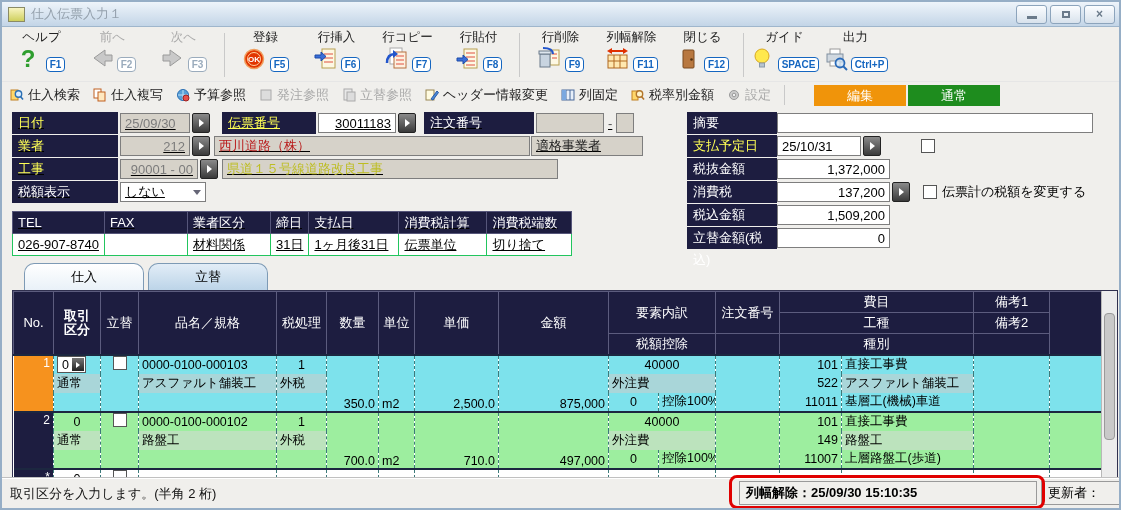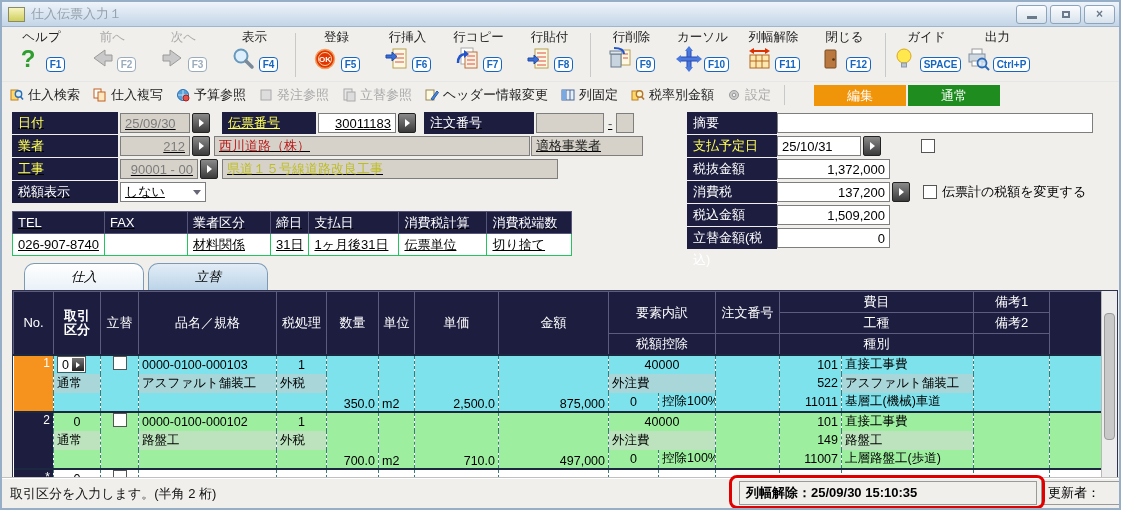--- a/index.html
+++ b/index.html
@@ -57,21 +57,21 @@
   .ddchev{margin-left:auto;width:0;height:0;border-top:5px solid #667;border-left:4px solid transparent;border-right:4px solid transparent;}
   .dash{margin:0 4px;color:#555;}
   
   .vt{border-collapse:collapse;margin-top:8px;font-size:13px;}
   .vt td{border:1px solid #22c55e;height:22px;padding:0 5px;box-sizing:border-box;white-space:nowrap;overflow:hidden;}
   .vt .h{background:#1d1d40;color:#fff;border-color:#56567a;}
   .vt .v{background:#fff;}
   
   .tabs{height:30px;display:flex;align-items:flex-end;padding-left:22px;gap:4px;}
   .tab{width:118px;height:26px;line-height:26px;text-align:center;border:1px solid #7d9ab5;border-bottom:none;
-       border-radius:10px 10px 0 0;font-size:13px;font-style:italic;}
+       border-radius:10px 10px 0 0;font-size:13px;}
   .tab.on{background:linear-gradient(#ffffff,#e9f1f8);}
   .tab.off{background:linear-gradient(#e2edf7,#bcd4e8);}
   
   .gwrap{position:relative;margin-left:10px;width:1106px;height:193px;background:#fff;border:1px solid #30304f;
          box-sizing:border-box;overflow:hidden;}
   table.g{border-collapse:collapse;table-layout:fixed;width:1088px;font-size:12.5px;}
   .g td{padding:0 3px;overflow:hidden;white-space:nowrap;box-sizing:border-box;}
   .g tr.h td{background:#1d1d40;color:#fff;text-align:center;border:1px solid #5c5c7e;height:21px;font-size:13px;}
   .g td.yl{color:#ffff55;}
   .g td.or{background:#f6921e;color:#d02800;font-weight:bold;white-space:pre-line;line-height:14px;font-size:12px;}
@@ -146,30 +146,20 @@
       </div>
       <div class="titem dis">
         <span class="lbl">次へ</span>
         <span class="iconrow">
             <svg class="tbicon" viewBox="0 0 26 26">
               <path d="M10 4 L21 12 L10 20 L10 15 L3 15 L3 9 L10 9 Z" fill="#c9c9c9" stroke="#9a9a9a"></path>
             </svg>
         <span class="fkey">F3</span>
           </span>
       </div>
-      <div class="titem">
-        <span class="lbl">表示</span>
-        <span class="iconrow">
-            <svg class="tbicon" viewBox="0 0 26 26">
-              <circle cx="10" cy="10" r="6.5" fill="#ddeefc" stroke="#6699bb" stroke-width="2"></circle>
-              <line x1="15" y1="15" x2="21" y2="21" stroke="#7a8a99" stroke-width="3.5" stroke-linecap="round"></line>
-            </svg>
-        <span class="fkey">F4</span>
-          </span>
-      </div>
     </div>
     <div class="tsep"></div>
     <div class="tgroup">
       <div class="titem">
         <span class="lbl">登録</span>
         <span class="iconrow">
             <svg class="tbicon" viewBox="0 0 26 26">
               <circle cx="12" cy="13" r="9.5" fill="#e23500" stroke="#f0a060" stroke-width="1.5"></circle>
               <circle cx="12" cy="13" r="6.5" fill="none" stroke="#ffcf9a" stroke-width="1"></circle>
               <text x="12" y="16" text-anchor="middle" font-size="8" font-weight="bold" fill="#ffffff">OK</text>
@@ -227,34 +217,20 @@
         <span class="iconrow">
             <svg class="tbicon" viewBox="0 0 26 26">
               <rect x="13" y="4" width="9" height="15" fill="#fdf8e4" stroke="#b8a050"></rect>
               <line x1="15" y1="8" x2="20" y2="8" stroke="#e05040"></line>
               <line x1="15" y1="12" x2="20" y2="12" stroke="#e05040"></line>
               <rect x="3" y="8" width="10" height="13" fill="#c8d4e0" stroke="#6a7a8a"></rect>
               <rect x="2" y="5" width="12" height="3" fill="#dde6ee" stroke="#6a7a8a"></rect>
               <path d="M6 2 C12 2 16 4 16 8" fill="none" stroke="#2255cc" stroke-width="2"></path>
             </svg>
         <span class="fkey">F9</span>
-          </span>
-      </div>
-      <div class="titem">
-        <span class="lbl">カーソル</span>
-        <span class="iconrow">
-            <svg class="tbicon" viewBox="0 0 26 26">
-              <rect x="11" y="4" width="4" height="18" fill="#4a7ae0" stroke="#2a4ab0"></rect>
-              <rect x="4" y="11" width="18" height="4" fill="#4a7ae0" stroke="#2a4ab0"></rect>
-              <path d="M13 0 L9 5 L17 5 Z" fill="#4a7ae0"></path>
-              <path d="M13 26 L9 21 L17 21 Z" fill="#4a7ae0"></path>
-              <path d="M0 13 L5 9 L5 17 Z" fill="#4a7ae0"></path>
-              <path d="M26 13 L21 9 L21 17 Z" fill="#4a7ae0"></path>
-            </svg>
-        <span class="fkey">F10</span>
           </span>
       </div>
       <div class="titem">
         <span class="lbl">列幅解除</span>
         <span class="iconrow">
             <svg class="tbicon" viewBox="0 0 26 26">
               <rect x="3" y="9" width="19" height="13" fill="#ffe8b0" stroke="#b06820"></rect>
               <line x1="9" y1="9" x2="9" y2="22" stroke="#b06820"></line>
               <line x1="15" y1="9" x2="15" y2="22" stroke="#b06820"></line>
               <line x1="3" y1="15" x2="22" y2="15" stroke="#b06820"></line>

